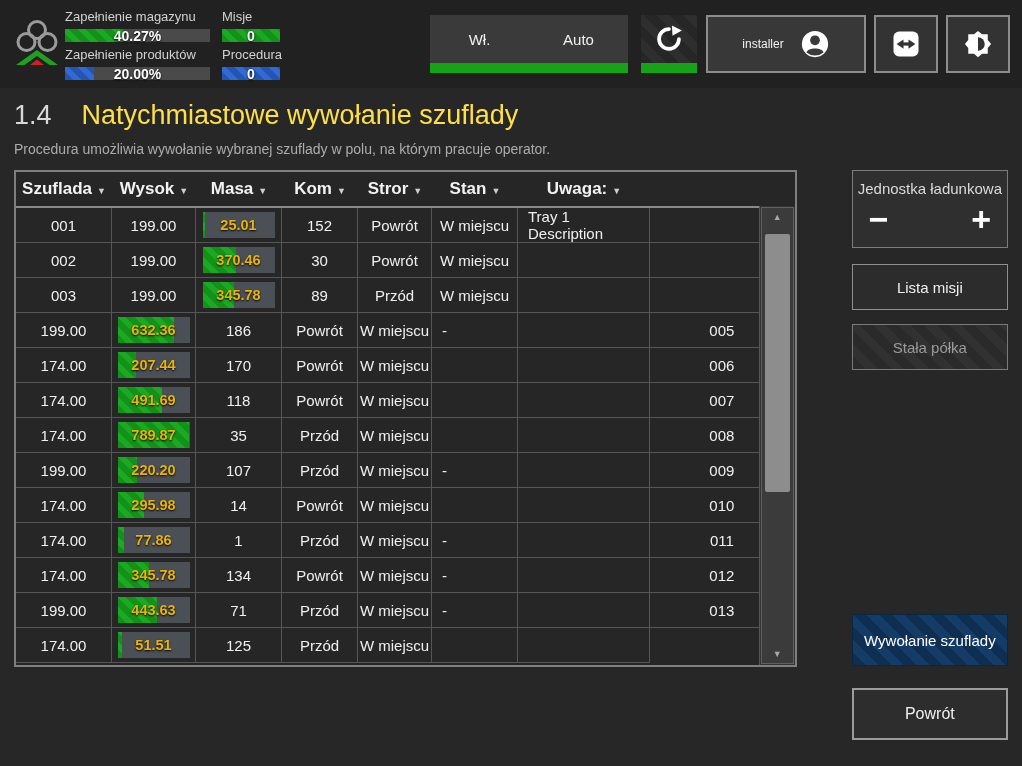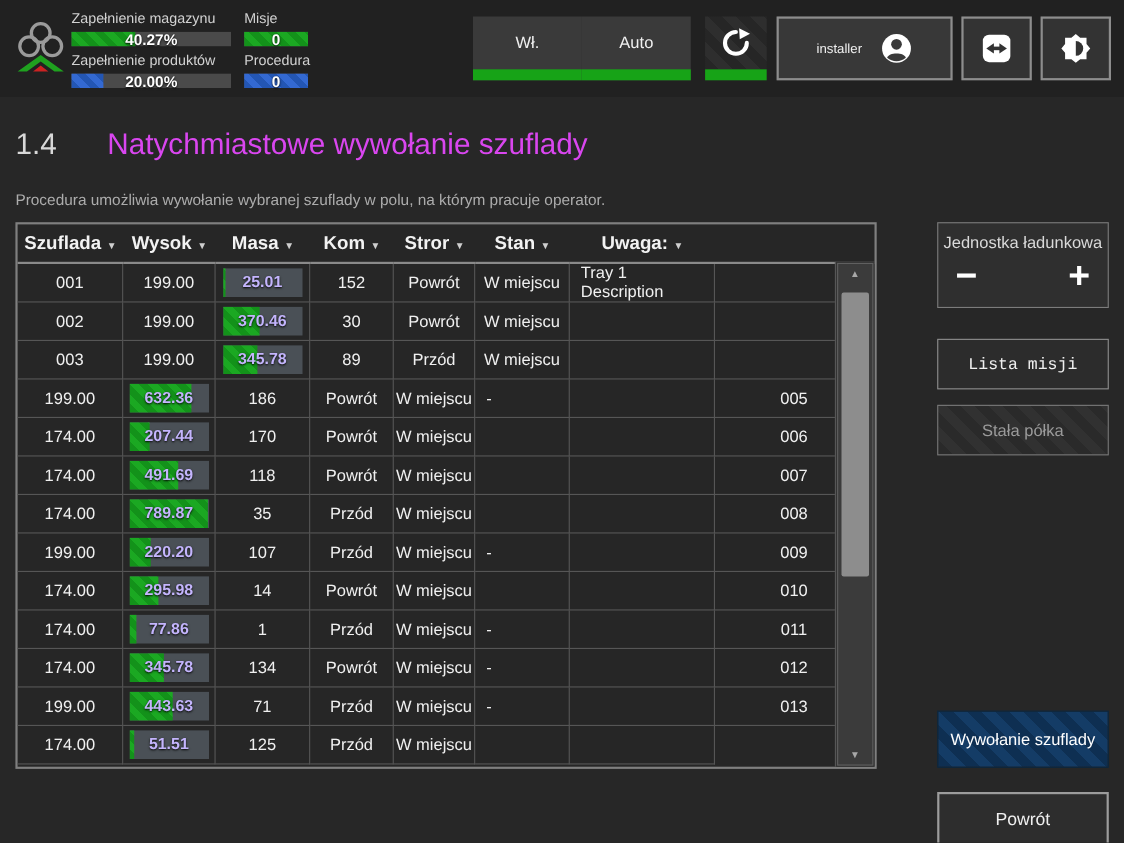--- a/index.html
+++ b/index.html
@@ -53,21 +53,21 @@
   .tb-sq {
     height:58px; width:64px; margin-left:8px;
     background:#333; border:2px solid #8d8d8d;
     display:flex; align-items:center; justify-content:center;
   }
   .tb-sq:last-child { margin-right:12px; }
   
   main { padding:0 14px; }
   .title-row { display:flex; align-items:baseline; gap:30px; margin:12px 0 0; }
   .title-num { font-size:27px; font-weight:300; color:#d8d8d8; }
-  h1 { font-size:27px; font-weight:300; color:#d946ef; margin:16px; }
+  h1 { font-size:27px; font-weight:300; color:#fde047; margin:0; }
   .desc { font-size:14px; color:#acacac; margin:10px 0 13px; }
   .content { display:flex; align-items:flex-start;gap:28px; }
   
   .table {
     position:relative; width:806px; height:497px;
     border:2px solid #7f7f7f; background:#262626;
     display:grid;
     grid-template-columns:96px 84px 86px 76px 74px 86px 132px 1fr;
     grid-template-rows:36px repeat(13, 35px);
   }
@@ -80,21 +80,21 @@
   .td {
     display:flex; align-items:center; justify-content:center;
     font-size:15px; color:#f0f0f0;
     border-right:1px solid #565656; border-bottom:1px solid #565656;
   }
   .td.left { justify-content:flex-start; padding-left:10px; }
   .mbar { position:relative; width:72px; height:26px; background:#4a5056; }
   .mbar .mfill { position:absolute; left:0; top:0; bottom:0; }
   .mbar .mval {
     position:absolute; inset:0; display:flex; align-items:center; justify-content:center;
-    font-size:14.5px; font-weight:600; color:#c4b5fd; text-shadow:0 1px 2px #000;
+    font-size:14.5px; font-weight:600; color:#eab308; text-shadow:0 1px 2px #000;
   }
   .scroll-col {
     position:absolute; top:34px; right:0; bottom:0; width:36px;
     background:#333; border-left:1px solid #565656;
   }
   .scroll-track {
     position:absolute; inset:1px; border:1px solid #606060; background:#3b3b3b;
   }
   .scroll-arrow {
     position:absolute; left:0; right:0; text-align:center;
@@ -107,21 +107,21 @@
   }
   
   .panel { width:161px; margin-left:27px; height:570px; display:flex; flex-direction:column; }
   .unit-box { height:78px; border:1px solid #7c7c7c; background:#2f2f2f; display:flex; flex-direction:column; }
   .unit-label { text-align:center; font-size:15px; color:#dadada; margin-top:9px; }
   .unit-btns { flex:1; display:flex; align-items:center; justify-content:space-between; padding:0 16px 6px; }
   .unit-btn { background:none; border:none; color:#fff; font-size:34px; font-weight:700; line-height:1; }
   .side-btn {
     width:100%; font-size:15px; color:#f0f0f0; background:#2c2c2c; border:1px solid #8f8f8f;
   }
-  .btn-lista { height:46px; margin-top:28px;font-family:Liberation Mono, monospace; }
+  .btn-lista { height:46px; margin-top:16px; }
   .btn-stala {
     height:46px; margin-top:14px; color:#9b9b9b; border:1px solid #7a7a7a;
     background:repeating-linear-gradient(45deg,#2a2a2a 0 9px,#313131 9px 18px);
   }
   .btn-call {
     height:52px; border:1px solid #0b2740; color:#fff;
     background:repeating-linear-gradient(45deg,#0e2f52 0 9px,#143c66 9px 18px);
   }
   .btn-back { height:52px; margin-top:22px; font-size:16px; border:2px solid #9c9c9c; background:#2d2d2d; }
   .spacer { flex:1; }

